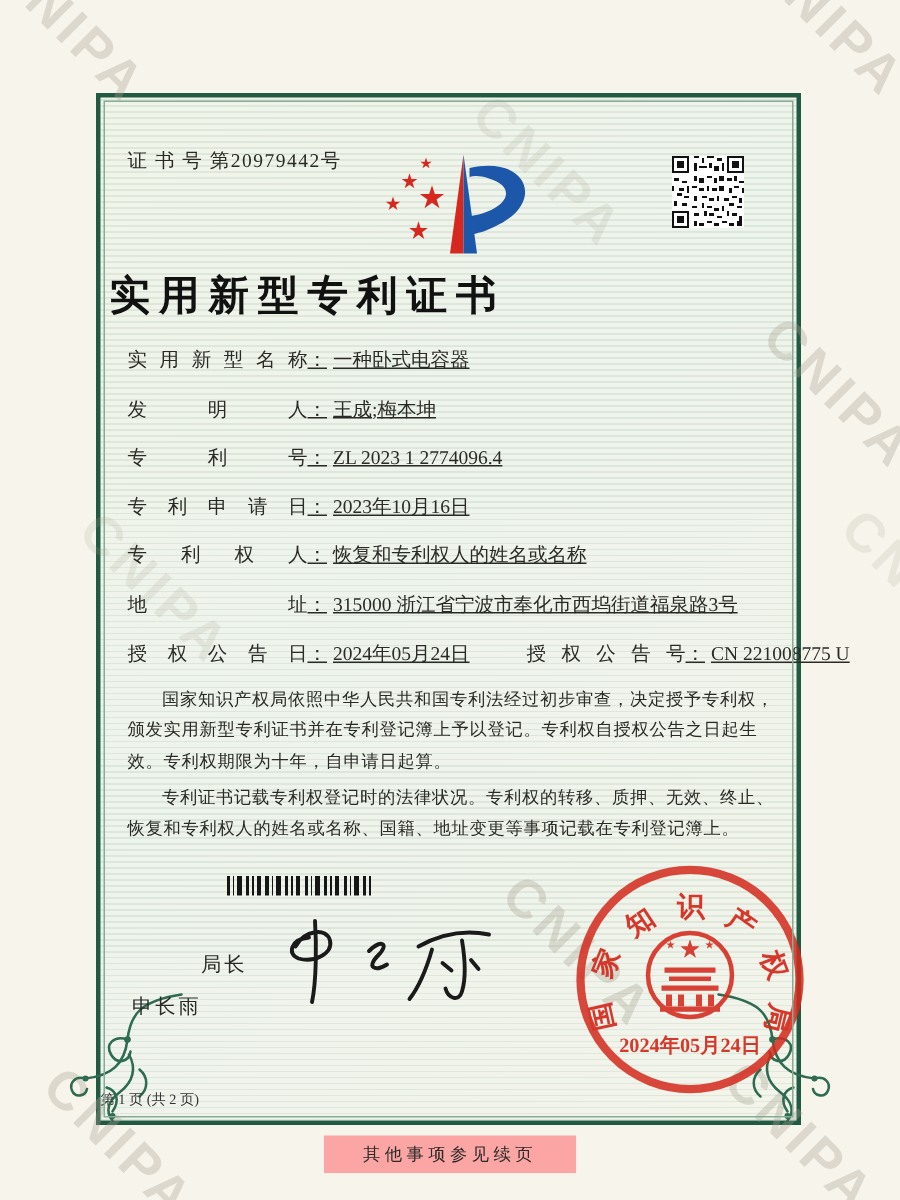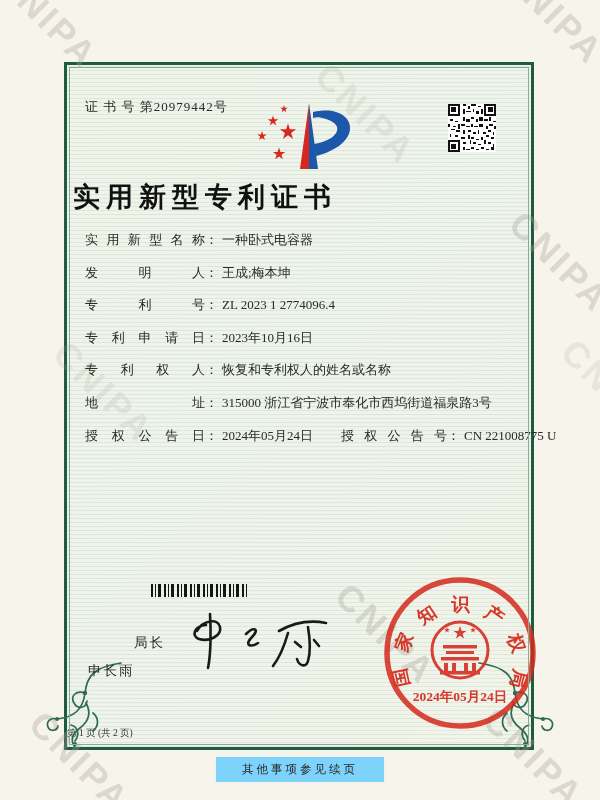--- a/index.html
+++ b/index.html
@@ -31,42 +31,42 @@
   
   .certno{position:absolute;left:18px;top:33px;font-size:13px;letter-spacing:1px;}
   .logo{position:absolute;left:186px;top:34px;}
   .qr{position:absolute;left:381px;top:39px;width:48px;height:48px;}
   .title{
     position:absolute;left:0;top:114px;width:100%;
     font-size:27px;font-weight:bold;letter-spacing:6px;text-indent:6px;color:#111;
   }
   
   .fields{position:absolute;left:18px;top:166px;width:434px;font-size:13px;}
-  .frow{height:32.6px;white-space:nowrap;}
+  .frow{height:32.6px;white-space:nowrap;text-decoration:underline;}
   .fl{display:inline-block;width:120px;text-align:justify;text-align-last:justify;}
-  .fl2{display:inline-block;width:106px;margin-left:28px;text-align:justify;text-align-last:justify;}
+  .fl2{display:inline-block;width:106px;margin-left:38px;text-align:justify;text-align-last:justify;}
   .fc{padding-right:4px;}
   
   .paras{position:absolute;left:18px;top:392px;width:432px;font-size:11.5px;line-height:1.78;}
   .paras p{margin:0 0 4px 0;text-indent:2em;letter-spacing:.5px;}
   
   .barcode{
     position:absolute;left:84px;top:519px;width:97px;height:13px;
     background:repeating-linear-gradient(90deg,#161616 0 2px,transparent 2px 4px,#161616 4px 5px,transparent 5px 7px,#161616 7px 10px,transparent 10px 13px);
   }
   .sig-svg{position:absolute;left:116px;top:544px;}
   .director{position:absolute;left:21px;top:569px;font-size:13.5px;letter-spacing:2px;margin-left:46px;}
   .director-name{position:absolute;left:21px;top:597px;font-size:13.5px;letter-spacing:2px;}
   
   .seal{position:absolute;left:313px;top:508px;width:160px;height:160px;opacity:.93;}
   
   .pagefoot{position:absolute;left:0;bottom:7px;width:100%;text-align:left;font-size:9.5px;color:#333;}
   .contbox{
     position:absolute;left:50%;top:757px;transform:translateX(-50%);
-    background:#7dd3fc;padding:5px 26px;font-size:11.5px;letter-spacing:3px;white-space:nowrap;
+    background:#fca5a5;padding:5px 26px;font-size:11.5px;letter-spacing:3px;white-space:nowrap;
     box-shadow:0 0 2px rgba(0,0,0,.06);
   }
   .flourish{position:absolute;pointer-events:none;}
   svg{display:block;}
 </style>
 </head>
 <body>
 
 <div class="frame">
 
@@ -163,20 +163,24 @@
       <span class="fl">专利权人</span><span class="fc">：</span><span class="fv">恢复和专利权人的姓名或名称</span>
     </div>
     <div class="frow">
       <span class="fl">地址</span><span class="fc">：</span><span class="fv">315000 浙江省宁波市奉化市西坞街道福泉路3号</span>
     </div>
     <div class="frow">
       <span class="fl">授权公告日</span><span class="fc">：</span><span class="fv">2024年05月24日</span><span class="fl2">授权公告号</span><span class="fc">：</span><span class="fv">CN 221008775 U</span>
     </div>
   </div>
 
+  <div class="paras">
+    <p>国家知识产权局依照中华人民共和国专利法经过初步审查，决定授予专利权，颁发实用新型专利证书并在专利登记簿上予以登记。专利权自授权公告之日起生效。专利权期限为十年，自申请日起算。</p>
+    <p>专利证书记载专利权登记时的法律状况。专利权的转移、质押、无效、终止、恢复和专利权人的姓名或名称、国籍、地址变更等事项记载在专利登记簿上。</p>
+  </div>
 
   <div class="barcode"></div>
 
   <svg class="sig-svg" width="160" height="66" viewBox="0 0 160 66">
     <g stroke="#1a1a1a" stroke-width="2.6" fill="none" stroke-linecap="round" stroke-linejoin="round">
       <path d="M14,22 C20,11 35,9 37,18 C39,27 26,33 16,30 C8,27 11,17 23,16"></path>
       <path d="M27,5 C28,20 28,45 25,59"></path>
       <path d="M63,25 C71,17 77,20 69,28 C61,36 67,39 75,34"></path>
       <path d="M96,22 C112,13 128,11 143,14"></path>
       <path d="M105,24 C101,38 97,48 90,57"></path>

